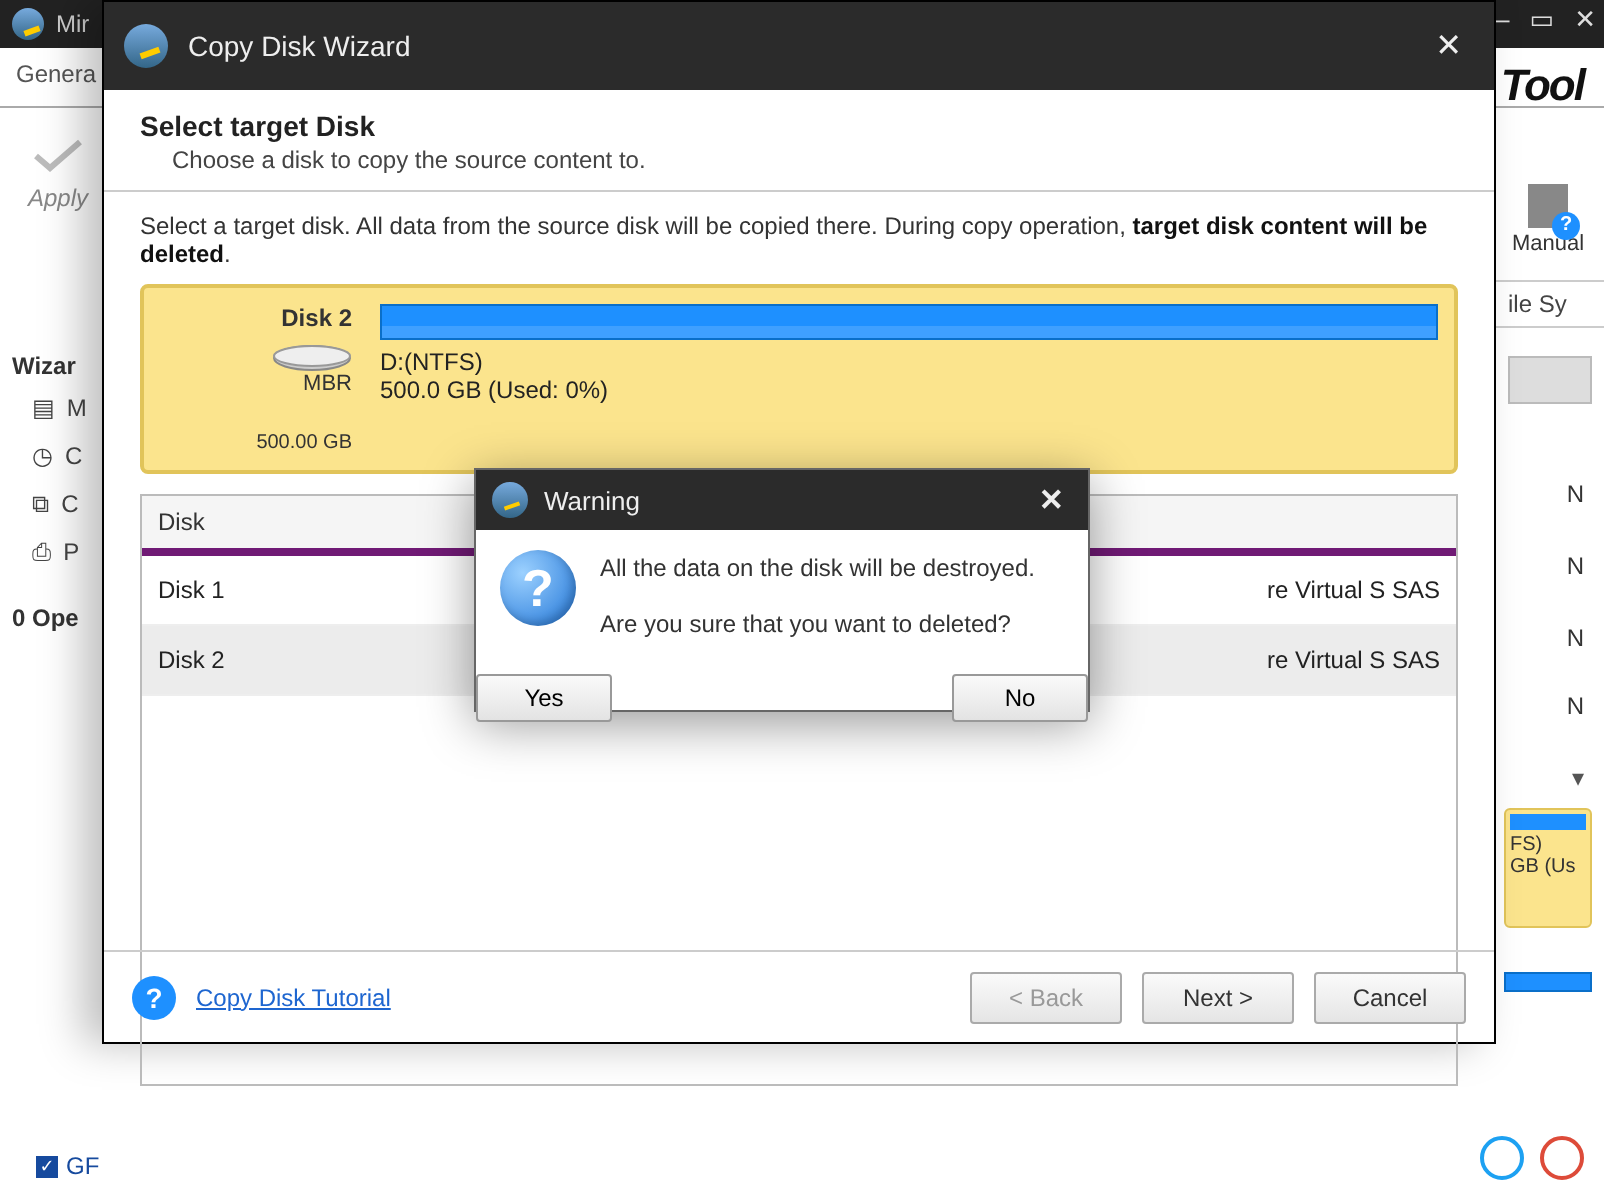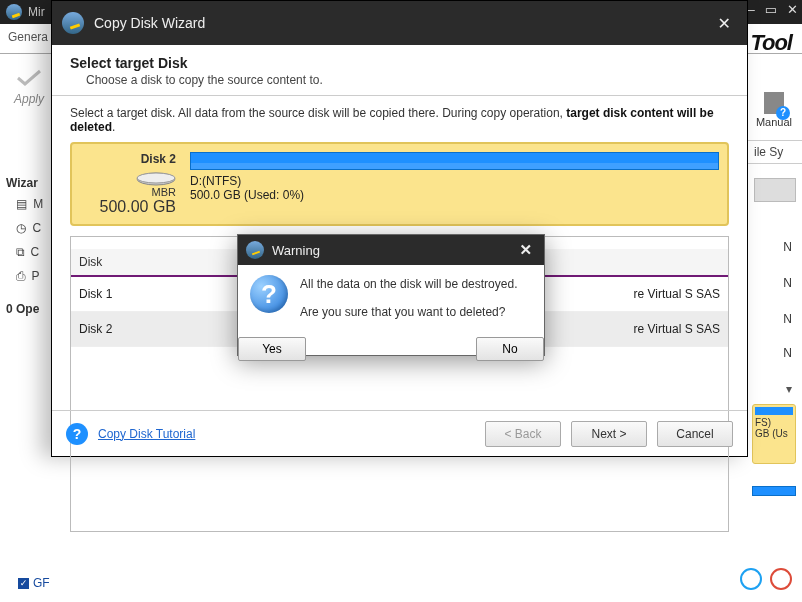--- a/index.html
+++ b/index.html
@@ -26,44 +26,44 @@
   .bg-mini-disk{position:absolute;right:6px;width:44px;height:60px;background:#fbe48d;border:1px solid #e1c45a;border-radius:3px;overflow:hidden;font-size:10px;color:#333;padding:2px;}
   .bg-mini-disk .bar{background:#1e90ff;height:8px;margin-bottom:2px;}
   .bg-mini-disk2{position:absolute;right:6px;width:44px;height:30px;}
   .bg-mini-disk2 .bar{background:#1e90ff;height:10px;border:1px solid #0a6fc9;}
   .bg-social{position:absolute;right:10px;bottom:12px;display:flex;gap:8px;}
   .bg-social span{width:22px;height:22px;border-radius:50%;display:inline-block;border:2px solid;}
   .bg-check{position:absolute;left:18px;bottom:12px;color:#164a9e;font-size:12px;display:flex;align-items:center;gap:4px;}
   .bg-check .box{width:11px;height:11px;border:1px solid #164a9e;background:#164a9e;display:inline-flex;align-items:center;justify-content:center;color:#fff;font-size:9px;}
 
   
-  .wizard { position:absolute; left:51px; top:0; width:697px; height:457px; background:#fff; border:1px solid #000; box-shadow:-10px 0 20px rgba(0,0,0,.25);}
+  .wizard { position:absolute; left:51px; top:0; width:697px; height:522px; background:#fff; border:1px solid #000; box-shadow:-10px 0 20px rgba(0,0,0,.25);}
   .wz-titlebar{height:44px;background:#2b2b2b;display:flex;align-items:center;padding:0 10px;color:#eee;font-size:14px;}
   .wz-titlebar .icon{width:22px;height:22px;background:linear-gradient(#7ad,#368);border-radius:50%;margin-right:10px;position:relative;}
   .wz-titlebar .icon:after{content:"";position:absolute;width:10px;height:3px;background:#fc0;left:8px;top:13px;transform:rotate(-20deg);}
   .wz-close{margin-left:auto;color:#eee;font-size:16px;padding:2px 6px;cursor:pointer;}
   .wz-header{padding:10px 18px 8px;border-bottom:1px solid #ccc;}
   .wz-header .t1{font-size:14px;font-weight:bold;color:#222;}
   .wz-header .t2{font-size:12px;color:#444;padding-left:16px;margin-top:2px;}
   .wz-body{padding:10px 18px;}
   .wz-instr{font-size:12px;color:#333;margin-bottom:8px;}
   .wz-instr b{color:#111;}
 
   .diskcard{border:2px solid #e1c45a;background:#fbe48d;border-radius:4px;padding:8px;display:flex;gap:10px;margin-bottom:10px;}
   .diskcard .left{width:100px;text-align:right;color:#333;padding-right:4px;}
   .diskcard .left .name{font-weight:bold;}
   .diskcard .left .mbr{font-size:11px;}
-  .diskcard .left .sz{font-size:16px;}
+  .diskcard .left .sz{font-size:10px;margin-top:18px;}
   .diskcard .right{flex:1;}
   .diskcard .bar{height:18px;background:#1e90ff;border:1px solid #0a6fc9;box-shadow:inset 0 -6px 0 rgba(255,255,255,.15);margin-bottom:4px;}
   .diskcard .lab{font-size:12px;color:#222;}
   .disk-svg{display:block;margin:6px 0 0 auto;}
 
   .disktable{border:1px solid #bbb;height:296px;}
-  .disktable .thead{display:flex;background:#f5f5f5;border-bottom:2px solid #701a75;font-size:12px;color:#333;margin-top:12px;}
+  .disktable .thead{display:flex;background:#f5f5f5;border-bottom:4px solid #701a75;font-size:12px;color:#333;}
   .disktable .thead div{padding:6px 8px;}
   .c1{width:380px;border-right:1px solid #ddd;} .c2{flex:1;}
   .disktable .row{display:flex;font-size:12px;color:#222;border-bottom:1px solid #eee;}
   .disktable .row div{padding:10px 8px;}
   .disktable .row.sel{background:#ececec;}
 
   .wz-footer{position:absolute;left:0;right:0;bottom:0;height:46px;border-top:1px solid #ccc;display:flex;align-items:center;padding:0 14px;gap:10px;}
   .wz-footer .help{width:22px;height:22px;border-radius:50%;background:#1e90ff;color:#fff;font-weight:bold;text-align:center;line-height:22px;font-size:14px;}
   .wz-footer a{color:#1e66d0;font-size:12px;text-decoration:underline;}
   .wz-footer .spacer{flex:1;}

